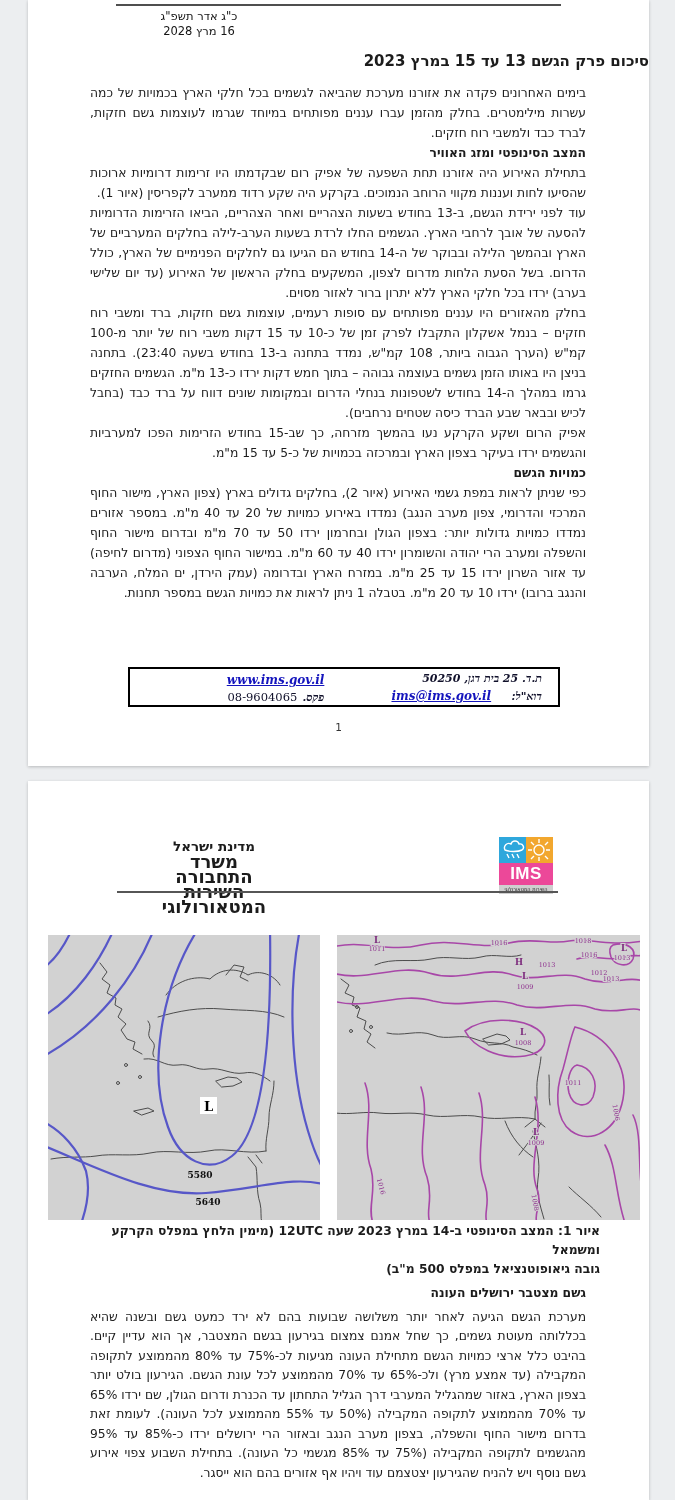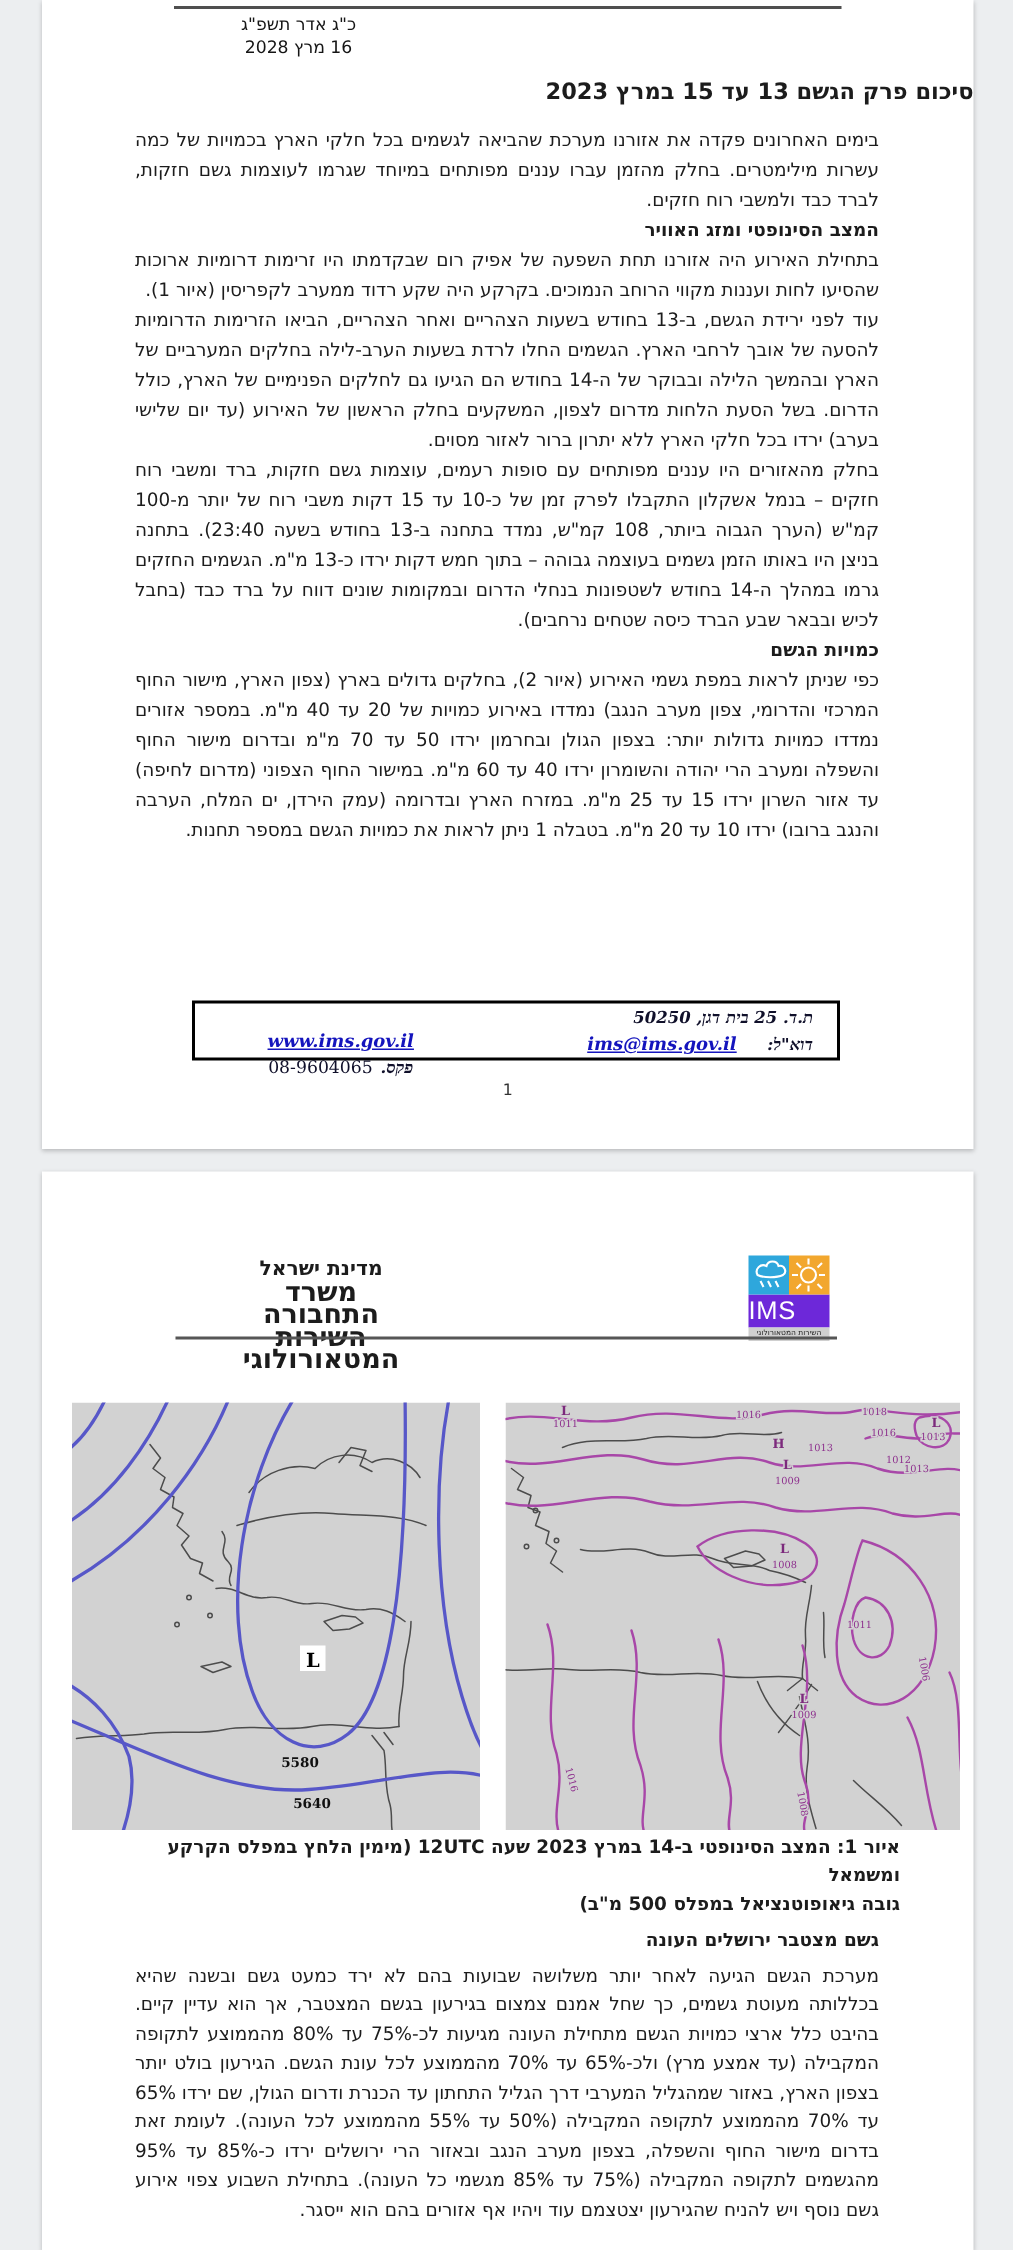--- a/index.html
+++ b/index.html
@@ -17,36 +17,36 @@
   
   .topline{left:88px;top:4px;width:445px;height:2px;background:#4f4f4f;}
   .dateblock{left:124px;top:9px;width:94px;text-align:center;direction:rtl;font-size:11.5px;line-height:15px;color:#151515;}
   .doc-title{left:0;top:52px;width:100%;text-align:right;direction:rtl;font-weight:bold;font-size:15px;}
   .content{left:62px;top:83px;width:496px;direction:rtl;text-align:justify;font-size:12.3px;line-height:20px;}
   .content p{margin:0;}
   .sec-h{font-weight:bold;margin:8px 0 0 0;}
 
   .footerbox{left:100px;top:667px;width:428px;height:36px;border:2px solid #000;direction:rtl;display:flex;}
   .fcol-r{flex:1.12;padding:2px 16px 4px 0;}
-  .fcol-l{flex:1;padding-top:16px;text-align:center;}
+  .fcol-l{flex:1;padding-top:2px;}
   .frow{line-height:16px;white-space:nowrap;}
   .script{font-family:"DejaVu Serif",serif;font-style:italic;font-weight:bold;font-size:11px;color:#10102a;}
   .doclink{font-family:"DejaVu Serif",serif;font-style:italic;font-weight:bold;font-size:12px;color:#1414bd;text-decoration:underline;}
   .serifnum{font-family:"DejaVu Serif",serif;font-size:11.5px;color:#10102a;direction:ltr;unicode-bidi:embed;}
   .pagenum{left:0;top:721px;width:100%;text-align:center;font-size:10.5px;color:#333;}
 
   
   .hdr-text{left:126px;top:58px;width:120px;text-align:center;direction:rtl;}
   .hdr-state{font-weight:bold;font-size:13.5px;line-height:15px;}
   .hdr-min,.hdr-svc{font-weight:bold;font-size:18px;line-height:15px;}
   .logo{left:471px;top:56px;width:54px;}
   .logo-row{height:26px;display:flex;}
   .logo-sq{width:27px;height:26px;}
-  .logo-ims{height:22px;background:#6d28d9;color:#fff;text-align:left;line-height:22px;
-            font-family:"Liberation Sans",sans-serif;font-weight:normal;font-size:17px;letter-spacing:.5px;}
+  .logo-ims{height:22px;background:#ec4899;color:#fff;text-align:center;line-height:22px;
+            font-family:"Liberation Sans",sans-serif;font-weight:bold;font-size:17px;letter-spacing:.5px;}
   .logo-cap{height:9px;background:#cfcfcf;text-align:center;line-height:9px;font-size:5px;direction:rtl;color:#222;}
   .hdr-rule{left:89px;top:110px;width:441px;height:2px;background:#565656;}
 
   .map{top:154px;height:285px;}
   #map-left{left:20px;width:272px;}
   #map-right{left:309px;width:303px;}
   .map svg{display:block;width:100%;height:100%;}
 
   .fig-caption{left:48px;top:441px;width:524px;text-align:right;direction:rtl;font-weight:bold;font-size:12.3px;line-height:19px;}
   .content2{left:62px;top:503px;width:496px;direction:rtl;text-align:justify;font-size:12.3px;line-height:19.5px;}
@@ -74,20 +74,21 @@
   </div>
 
   <div class="abs doc-title">סיכום פרק הגשם 13 עד 15 במרץ 2023</div>
 
   <div class="abs content">
     <p>בימים האחרונים פקדה את אזורנו מערכת שהביאה לגשמים בכל חלקי הארץ בכמויות של כמה עשרות מילימטרים. בחלק מהזמן עברו עננים מפותחים במיוחד שגרמו לעוצמות גשם חזקות, לברד כבד ולמשבי רוח חזקים.</p>
     <p class="sec-h">המצב הסינופטי ומזג האוויר</p>
     <p>בתחילת האירוע היה אזורנו תחת השפעה של אפיק רום שבקדמתו היו זרימות דרומיות ארוכות שהסיעו לחות ועננות מקווי הרוחב הנמוכים. בקרקע היה שקע רדוד ממערב לקפריסין (איור 1).</p>
     <p>עוד לפני ירידת הגשם, ב-13 בחודש בשעות הצהריים ואחר הצהריים, הביאו הזרימות הדרומיות להסעה של אובך לרחבי הארץ. הגשמים החלו לרדת בשעות הערב-לילה בחלקים המערביים של הארץ ובהמשך הלילה ובבוקר של ה-14 בחודש הם הגיעו גם לחלקים הפנימיים של הארץ, כולל הדרום. בשל הסעת הלחות מדרום לצפון, המשקעים בחלק הראשון של האירוע (עד יום שלישי בערב) ירדו בכל חלקי הארץ ללא יתרון ברור לאזור מסוים.</p>
     <p>בחלק מהאזורים היו עננים מפותחים עם סופות רעמים, עוצמות גשם חזקות, ברד ומשבי רוח חזקים – בנמל אשקלון התקבלו לפרק זמן של כ-10 עד 15 דקות משבי רוח של יותר מ-100 קמ"ש (הערך הגבוה ביותר, 108 קמ"ש, נמדד בתחנה ב-13 בחודש בשעה 23:40). בתחנה בניצן היו באותו הזמן גשמים בעוצמה גבוהה – בתוך חמש דקות ירדו כ-13 מ"מ. הגשמים החזקים גרמו במהלך ה-14 בחודש לשטפונות בנחלי הדרום ובמקומות שונים דווח על ברד כבד (בחבל לכיש ובבאר שבע הברד כיסה שטחים נרחבים).</p>
+    <p>אפיק הרום ושקע הקרקע נעו בהמשך מזרחה, כך שב-15 בחודש הזרימות הפכו למערביות והגשמים ירדו בעיקר בצפון הארץ ובמרכזה בכמויות של כ-5 עד 15 מ"מ.</p>
     <p class="sec-h">כמויות הגשם</p>
     <p>כפי שניתן לראות במפת גשמי האירוע (איור 2), בחלקים גדולים בארץ (צפון הארץ, מישור החוף המרכזי והדרומי, צפון מערב הנגב) נמדדו באירוע כמויות של 20 עד 40 מ"מ. במספר אזורים נמדדו כמויות גדולות יותר: בצפון הגולן ובחרמון ירדו 50 עד 70 מ"מ ובדרום מישור החוף והשפלה ומערב הרי יהודה והשומרון ירדו 40 עד 60 מ"מ. במישור החוף הצפוני (מדרום לחיפה) עד אזור השרון ירדו 15 עד 25 מ"מ. במזרח הארץ ובדרומה (עמק הירדן, ים המלח, הערבה והנגב ברובו) ירדו 10 עד 20 מ"מ. בטבלה 1 ניתן לראות את כמויות הגשם במספר תחנות.</p>
   </div>
 
   <div class="abs footerbox">
     <div class="fcol-r">
       <div class="frow script">ת.ד. 25 בית דגן, 50250</div>
       <div class="frow">
         <span class="script">דוא"ל:</span>
         <span>&nbsp;&nbsp;</span>

